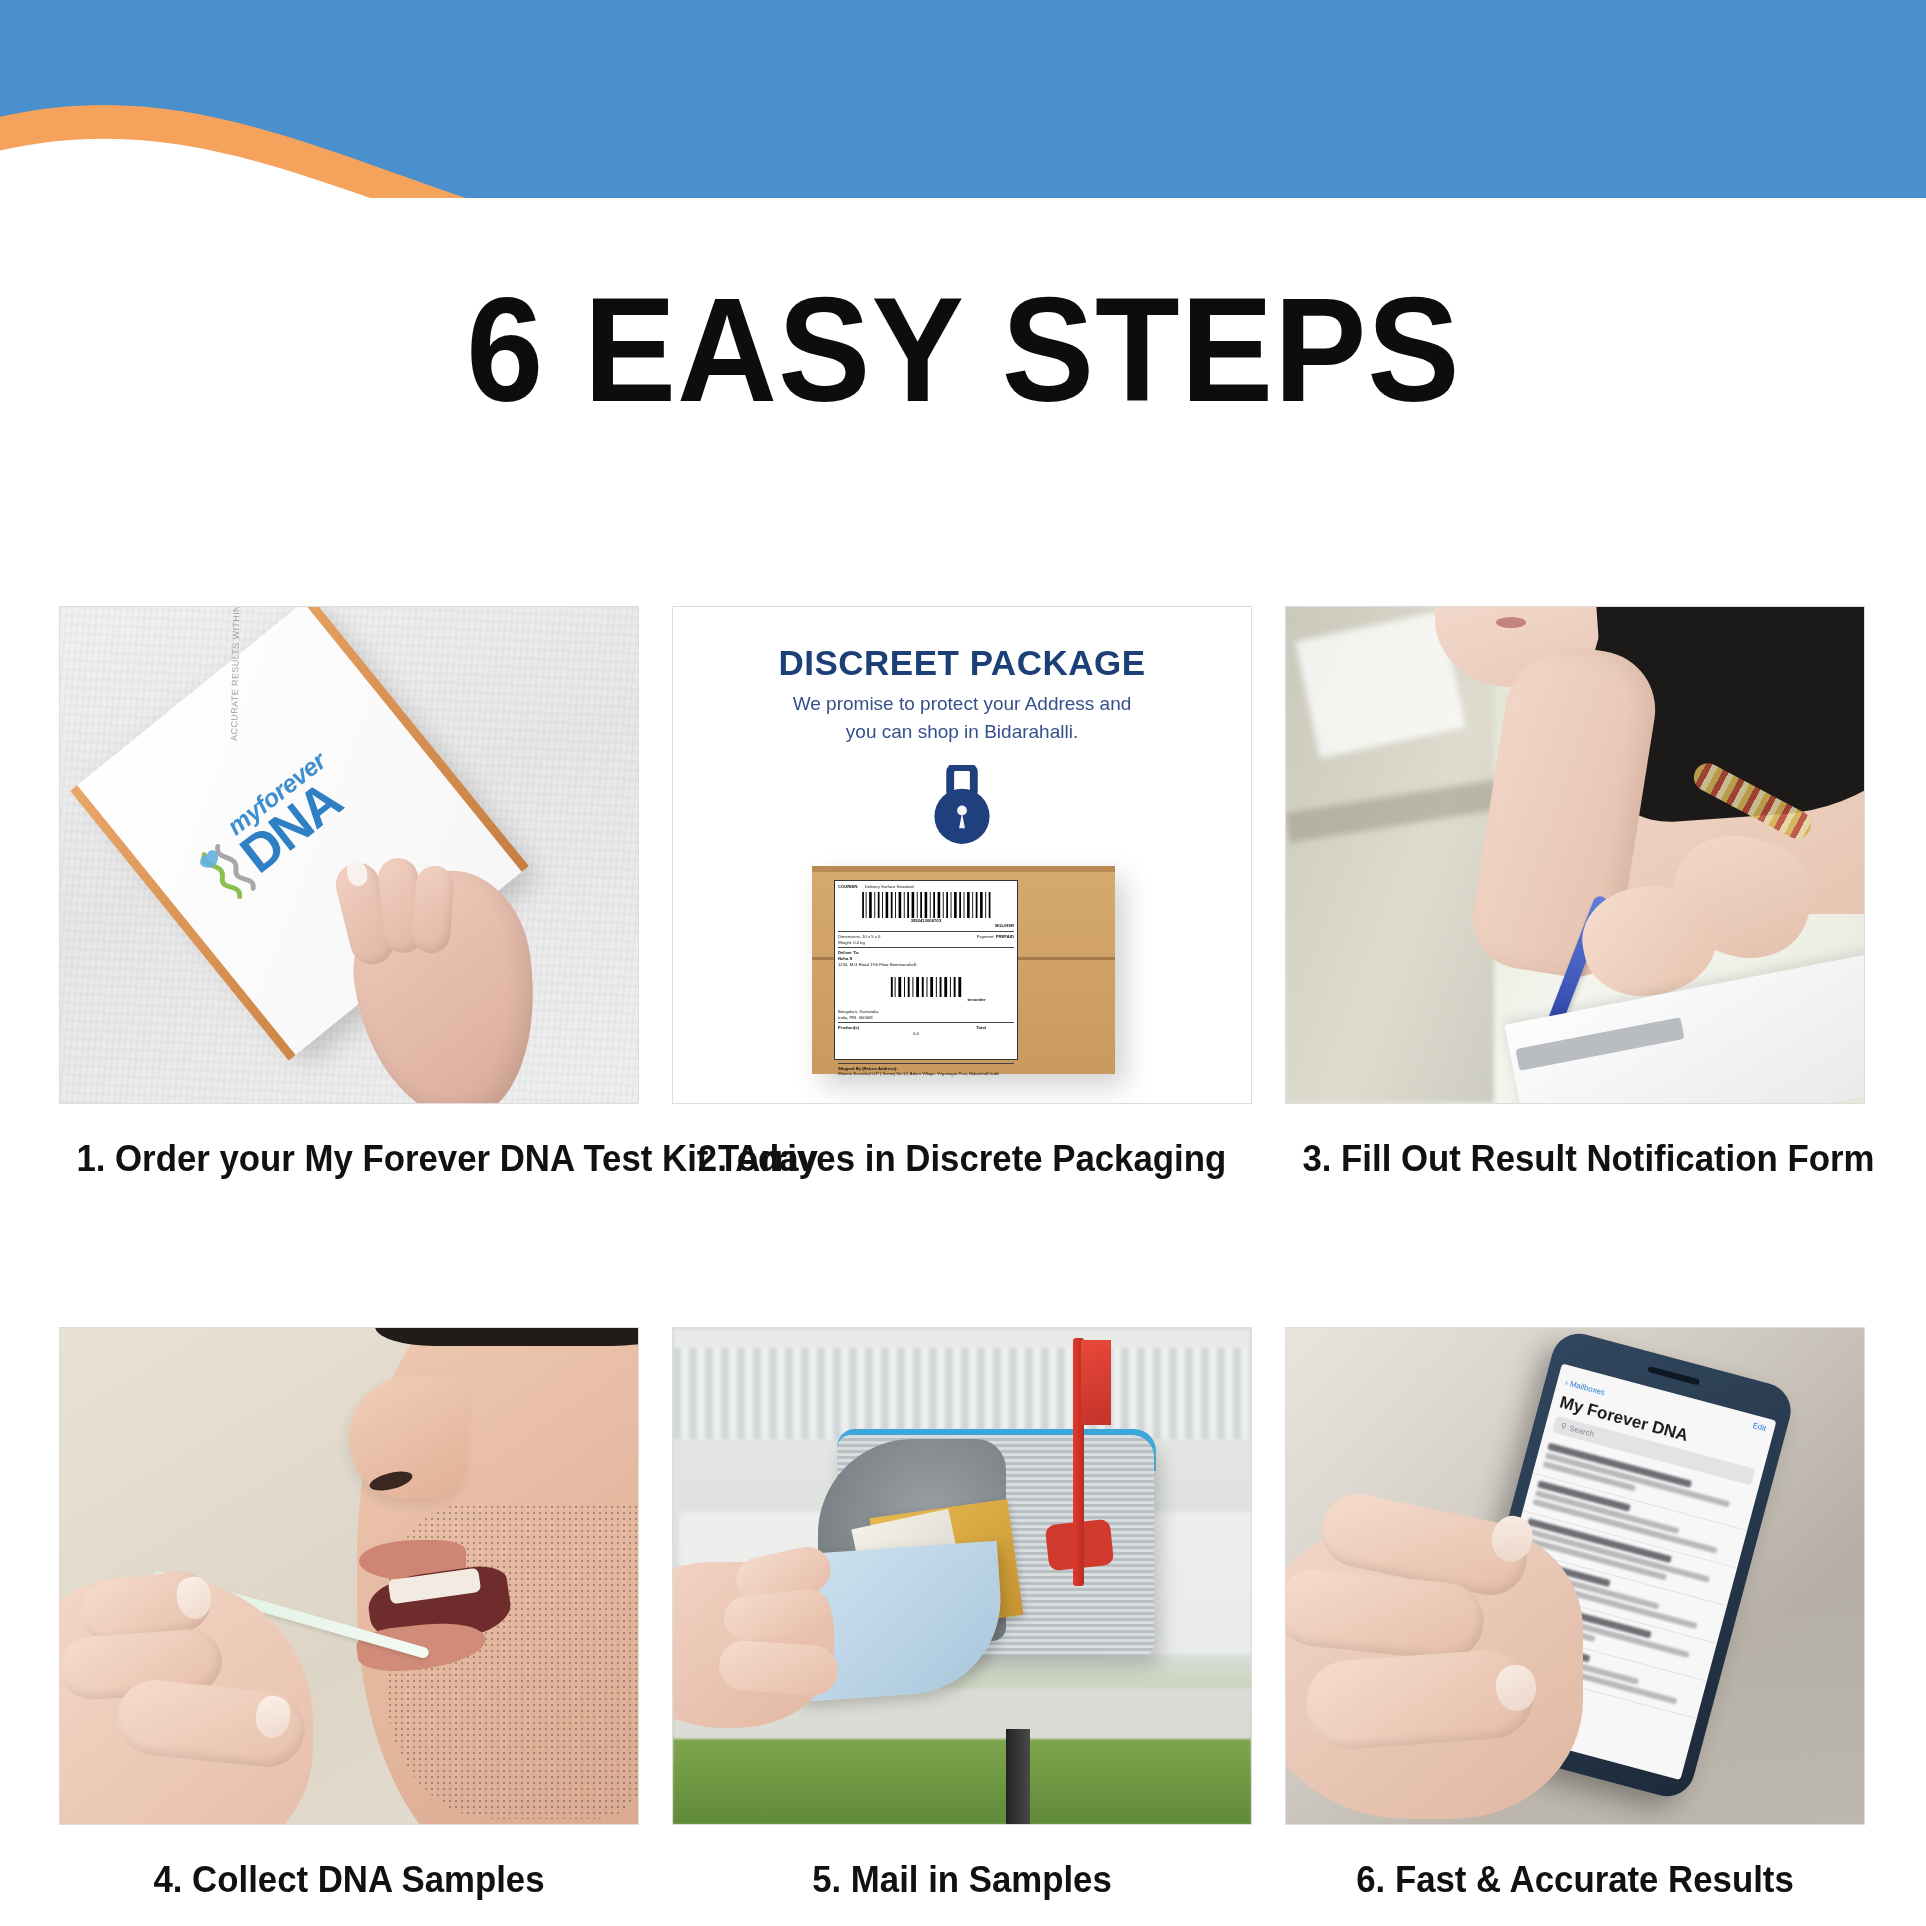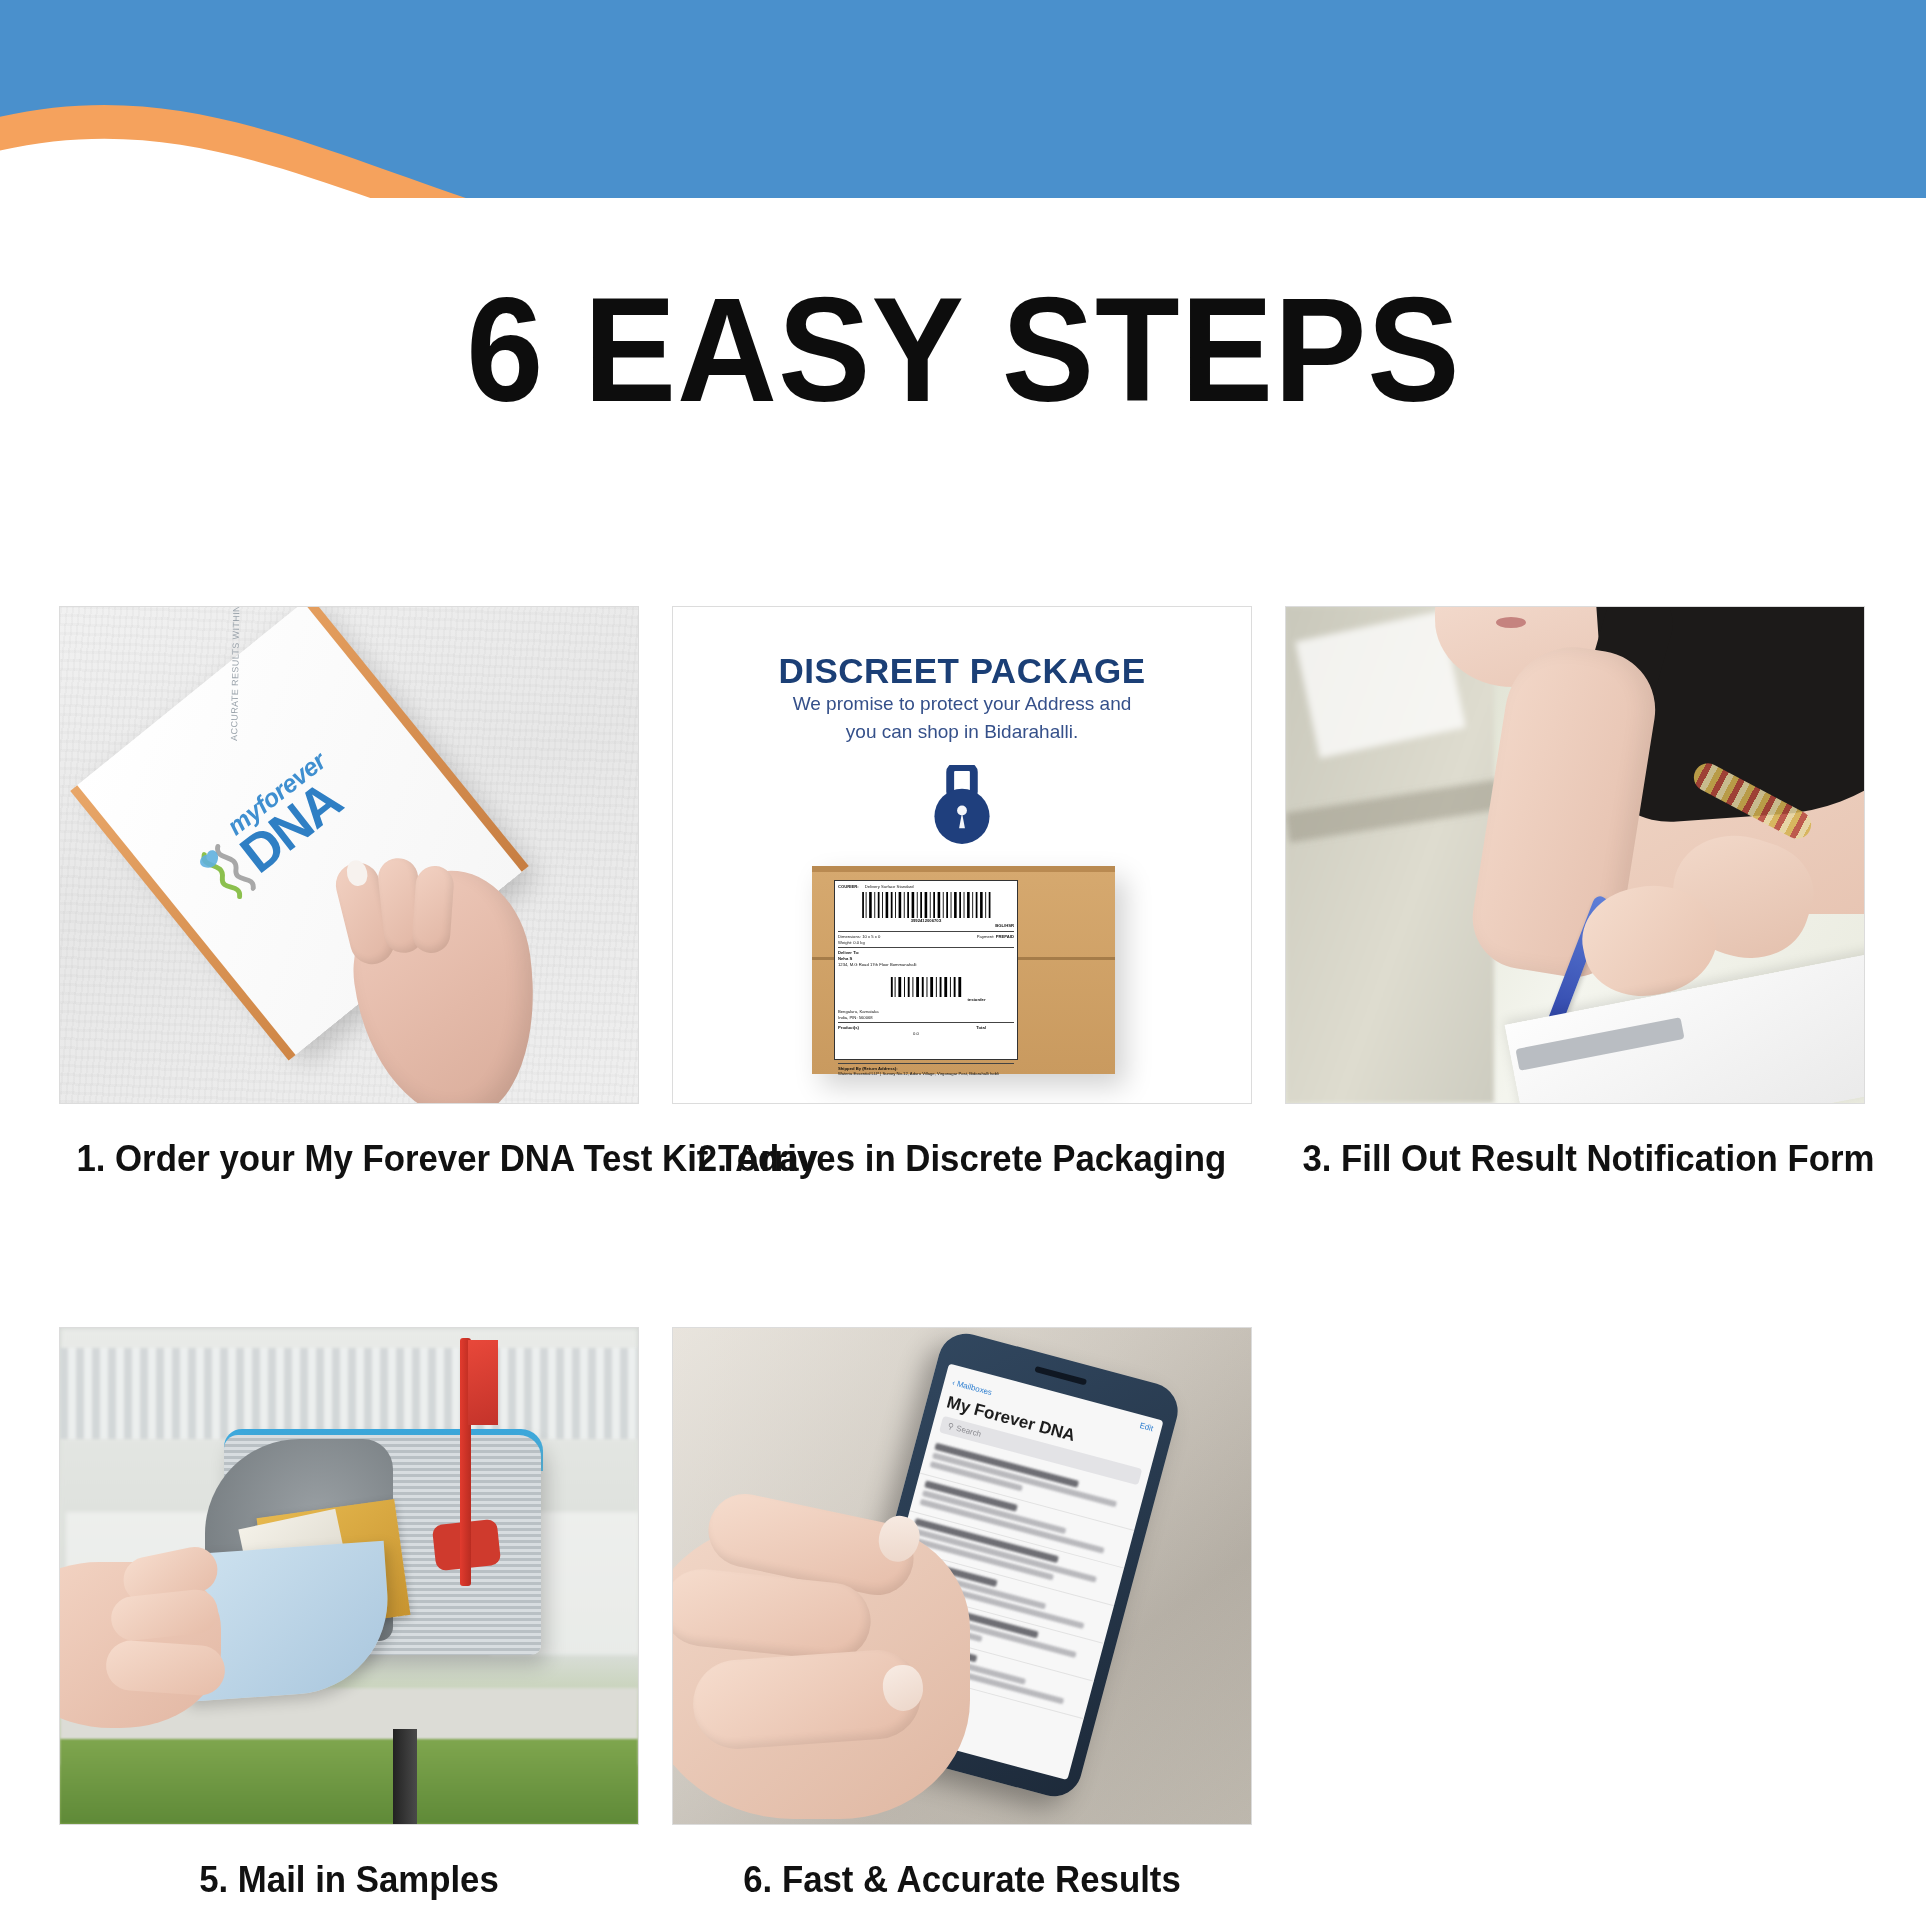--- a/index.html
+++ b/index.html
@@ -74,21 +74,21 @@
     background:linear-gradient(150deg,#f0ccbd,#e3b9a8 55%,#d8ab99);
     border-radius:58% 42% 46% 54%/40% 38% 62% 60%;transform:rotate(-8deg);
     box-shadow:inset -8px -10px 20px rgba(0,0,0,.09);}
   .finger{position:absolute;background:linear-gradient(140deg,#f2d1c2,#e0b5a3);
     border-radius:40px;box-shadow:inset -3px -4px 7px rgba(0,0,0,.08);}
   .nail{position:absolute;width:20px;height:26px;border-radius:50% 50% 45% 45%;
     background:#f7f2ee;}
 
   
   .p2{background:#ffffff;}
-  .dp-title{position:absolute;top:44px;left:0;width:100%;text-align:center;
+  .dp-title{position:absolute;top:36px;left:0;width:100%;text-align:center;
     font-size:35px;font-weight:bold;color:#1b3f76;letter-spacing:0.5px;}
   .dp-sub{position:absolute;top:83px;left:0;width:100%;text-align:center;
     font-size:19px;color:#35508a;line-height:1.45;}
   .lock{position:absolute;top:158px;left:50%;transform:translateX(-50%);}
   .parcel{position:absolute;left:139px;top:259px;width:303px;height:208px;
     background:linear-gradient(180deg,#d6a96f,#c99a5f);
     box-shadow:10px 12px 26px rgba(0,0,0,.18);}
   .parcel-top{position:absolute;left:0;top:0;width:100%;height:6px;
     background:#b98a51;}
   .parcel-seam{position:absolute;left:0;top:91px;width:100%;height:3px;
@@ -422,20 +422,41 @@
         <div class="p3-hand"></div>
         <div class="p3-board"></div>
         <div class="p3-clip"></div>
       </div>
       <div class="caption">3. Fill Out Result Notification Form</div>
     </div>
   </div>
 
   <div class="row">
 
+    <div class="cell">
+      <div class="photo p4">
+        <div class="p4-face"></div>
+        <div class="p4-hair"></div>
+        <div class="p4-nose"></div>
+        <div class="p4-nostril"></div>
+        <div class="p4-stubble"></div>
+        <div class="p4-lip-top"></div>
+        <div class="p4-mouth"></div>
+        <div class="p4-teeth"></div>
+        <div class="p4-lip-bot"></div>
+        <div class="p4-swab"></div>
+        <div class="p4-hand"></div>
+        <div class="p4-f" style="left:20px;top:248px;width:131px;height:61px;transform:rotate(-8deg);"></div>
+        <div class="p4-f" style="left:0px;top:305px;width:162px;height:63px;transform:rotate(-4deg);"></div>
+        <div class="p4-f" style="left:57px;top:358px;width:188px;height:75px;transform:rotate(6deg);"></div>
+        <div class="p4-nail" style="left:117px;top:249px;transform:rotate(-10deg);"></div>
+        <div class="p4-nail" style="left:196px;top:368px;transform:rotate(8deg);"></div>
+      </div>
+      <div class="caption">4. Collect DNA Samples</div>
+    </div>
 
     <div class="cell">
       <div class="photo p5">
         <div class="p5-bldg"></div>
         <div class="p5-rail"></div>
         <div class="p5-win" style="left:6px;width:178px;"></div>
         <div class="p5-win" style="left:430px;width:149px;"></div>
         <div class="p5-path"></div>
         <div class="p5-grass"></div>
         <div class="p5-post"></div>

